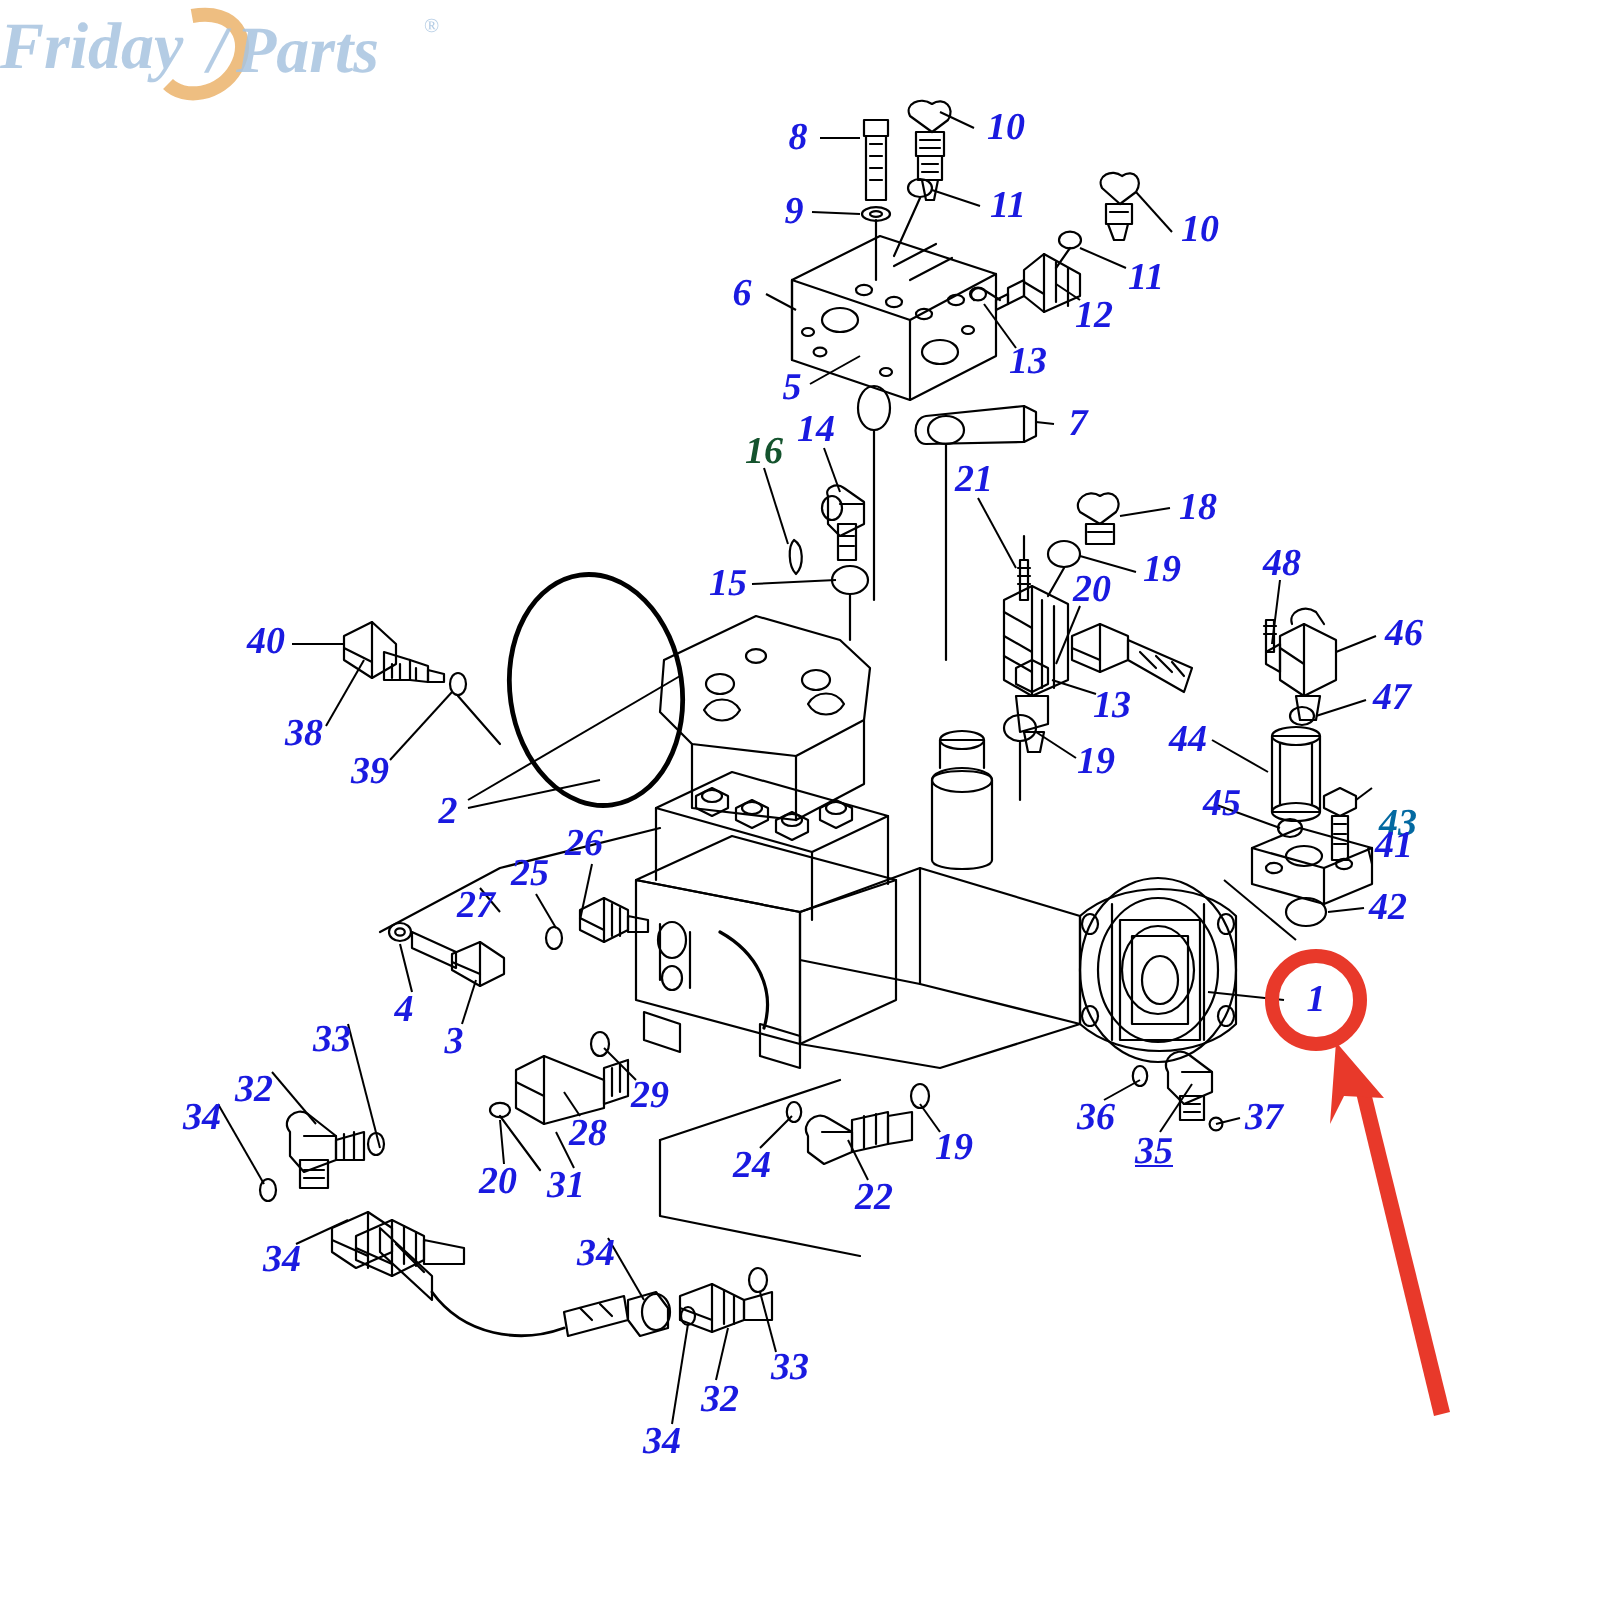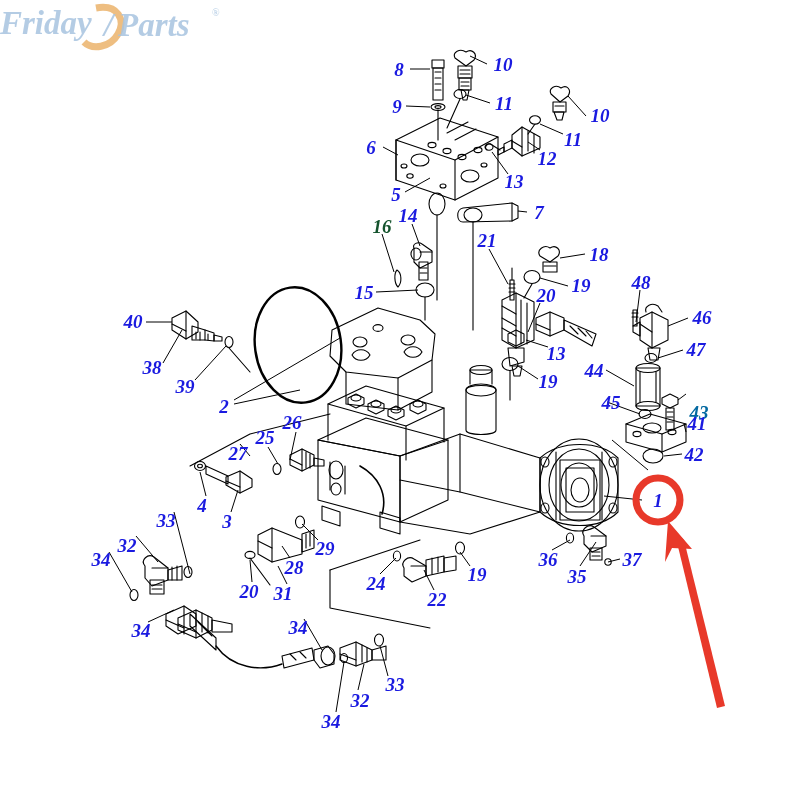--- a/index.html
+++ b/index.html
@@ -513,21 +513,21 @@
       <div class="lbl" style="left: 238px; top: 453px; color: rgb(26, 26, 224);">27</div>
       <div class="lbl" style="left: 658px; top: 500px; color: rgb(26, 26, 224);">1</div>
       <div class="lbl" style="left: 202px; top: 505px; color: rgb(26, 26, 224);">4</div>
       <div class="lbl" style="left: 227px; top: 521px; color: rgb(26, 26, 224);">3</div>
       <div class="lbl" style="left: 166px; top: 520px; color: rgb(26, 26, 224);">33</div>
       <div class="lbl" style="left: 127px; top: 545px; color: rgb(26, 26, 224);">32</div>
       <div class="lbl" style="left: 325px; top: 548px; color: rgb(26, 26, 224);">29</div>
       <div class="lbl" style="left: 101px; top: 559px; color: rgb(26, 26, 224);">34</div>
       <div class="lbl" style="left: 294px; top: 567px; color: rgb(26, 26, 224);">28</div>
       <div class="lbl" style="left: 548px; top: 559px; color: rgb(26, 26, 224);">36</div>
-      <div class="lbl" style="left: 577px; top: 576px; color: rgb(26, 26, 224);">35</div>
+      <div class="lbl" style="left: 577px; top: 576px; color: rgb(26, 26, 224); text-decoration: underline;">35</div>
       <div class="lbl" style="left: 632px; top: 559px; color: rgb(26, 26, 224);">37</div>
       <div class="lbl" style="left: 249px; top: 591px; color: rgb(26, 26, 224);">20</div>
       <div class="lbl" style="left: 283px; top: 593px; color: rgb(26, 26, 224);">31</div>
       <div class="lbl" style="left: 477px; top: 574px; color: rgb(26, 26, 224);">19</div>
       <div class="lbl" style="left: 376px; top: 583px; color: rgb(26, 26, 224);">24</div>
       <div class="lbl" style="left: 437px; top: 599px; color: rgb(26, 26, 224);">22</div>
       <div class="lbl" style="left: 141px; top: 630px; color: rgb(26, 26, 224);">34</div>
       <div class="lbl" style="left: 298px; top: 627px; color: rgb(26, 26, 224);">34</div>
       <div class="lbl" style="left: 395px; top: 684px; color: rgb(26, 26, 224);">33</div>
       <div class="lbl" style="left: 360px; top: 700px; color: rgb(26, 26, 224);">32</div>

